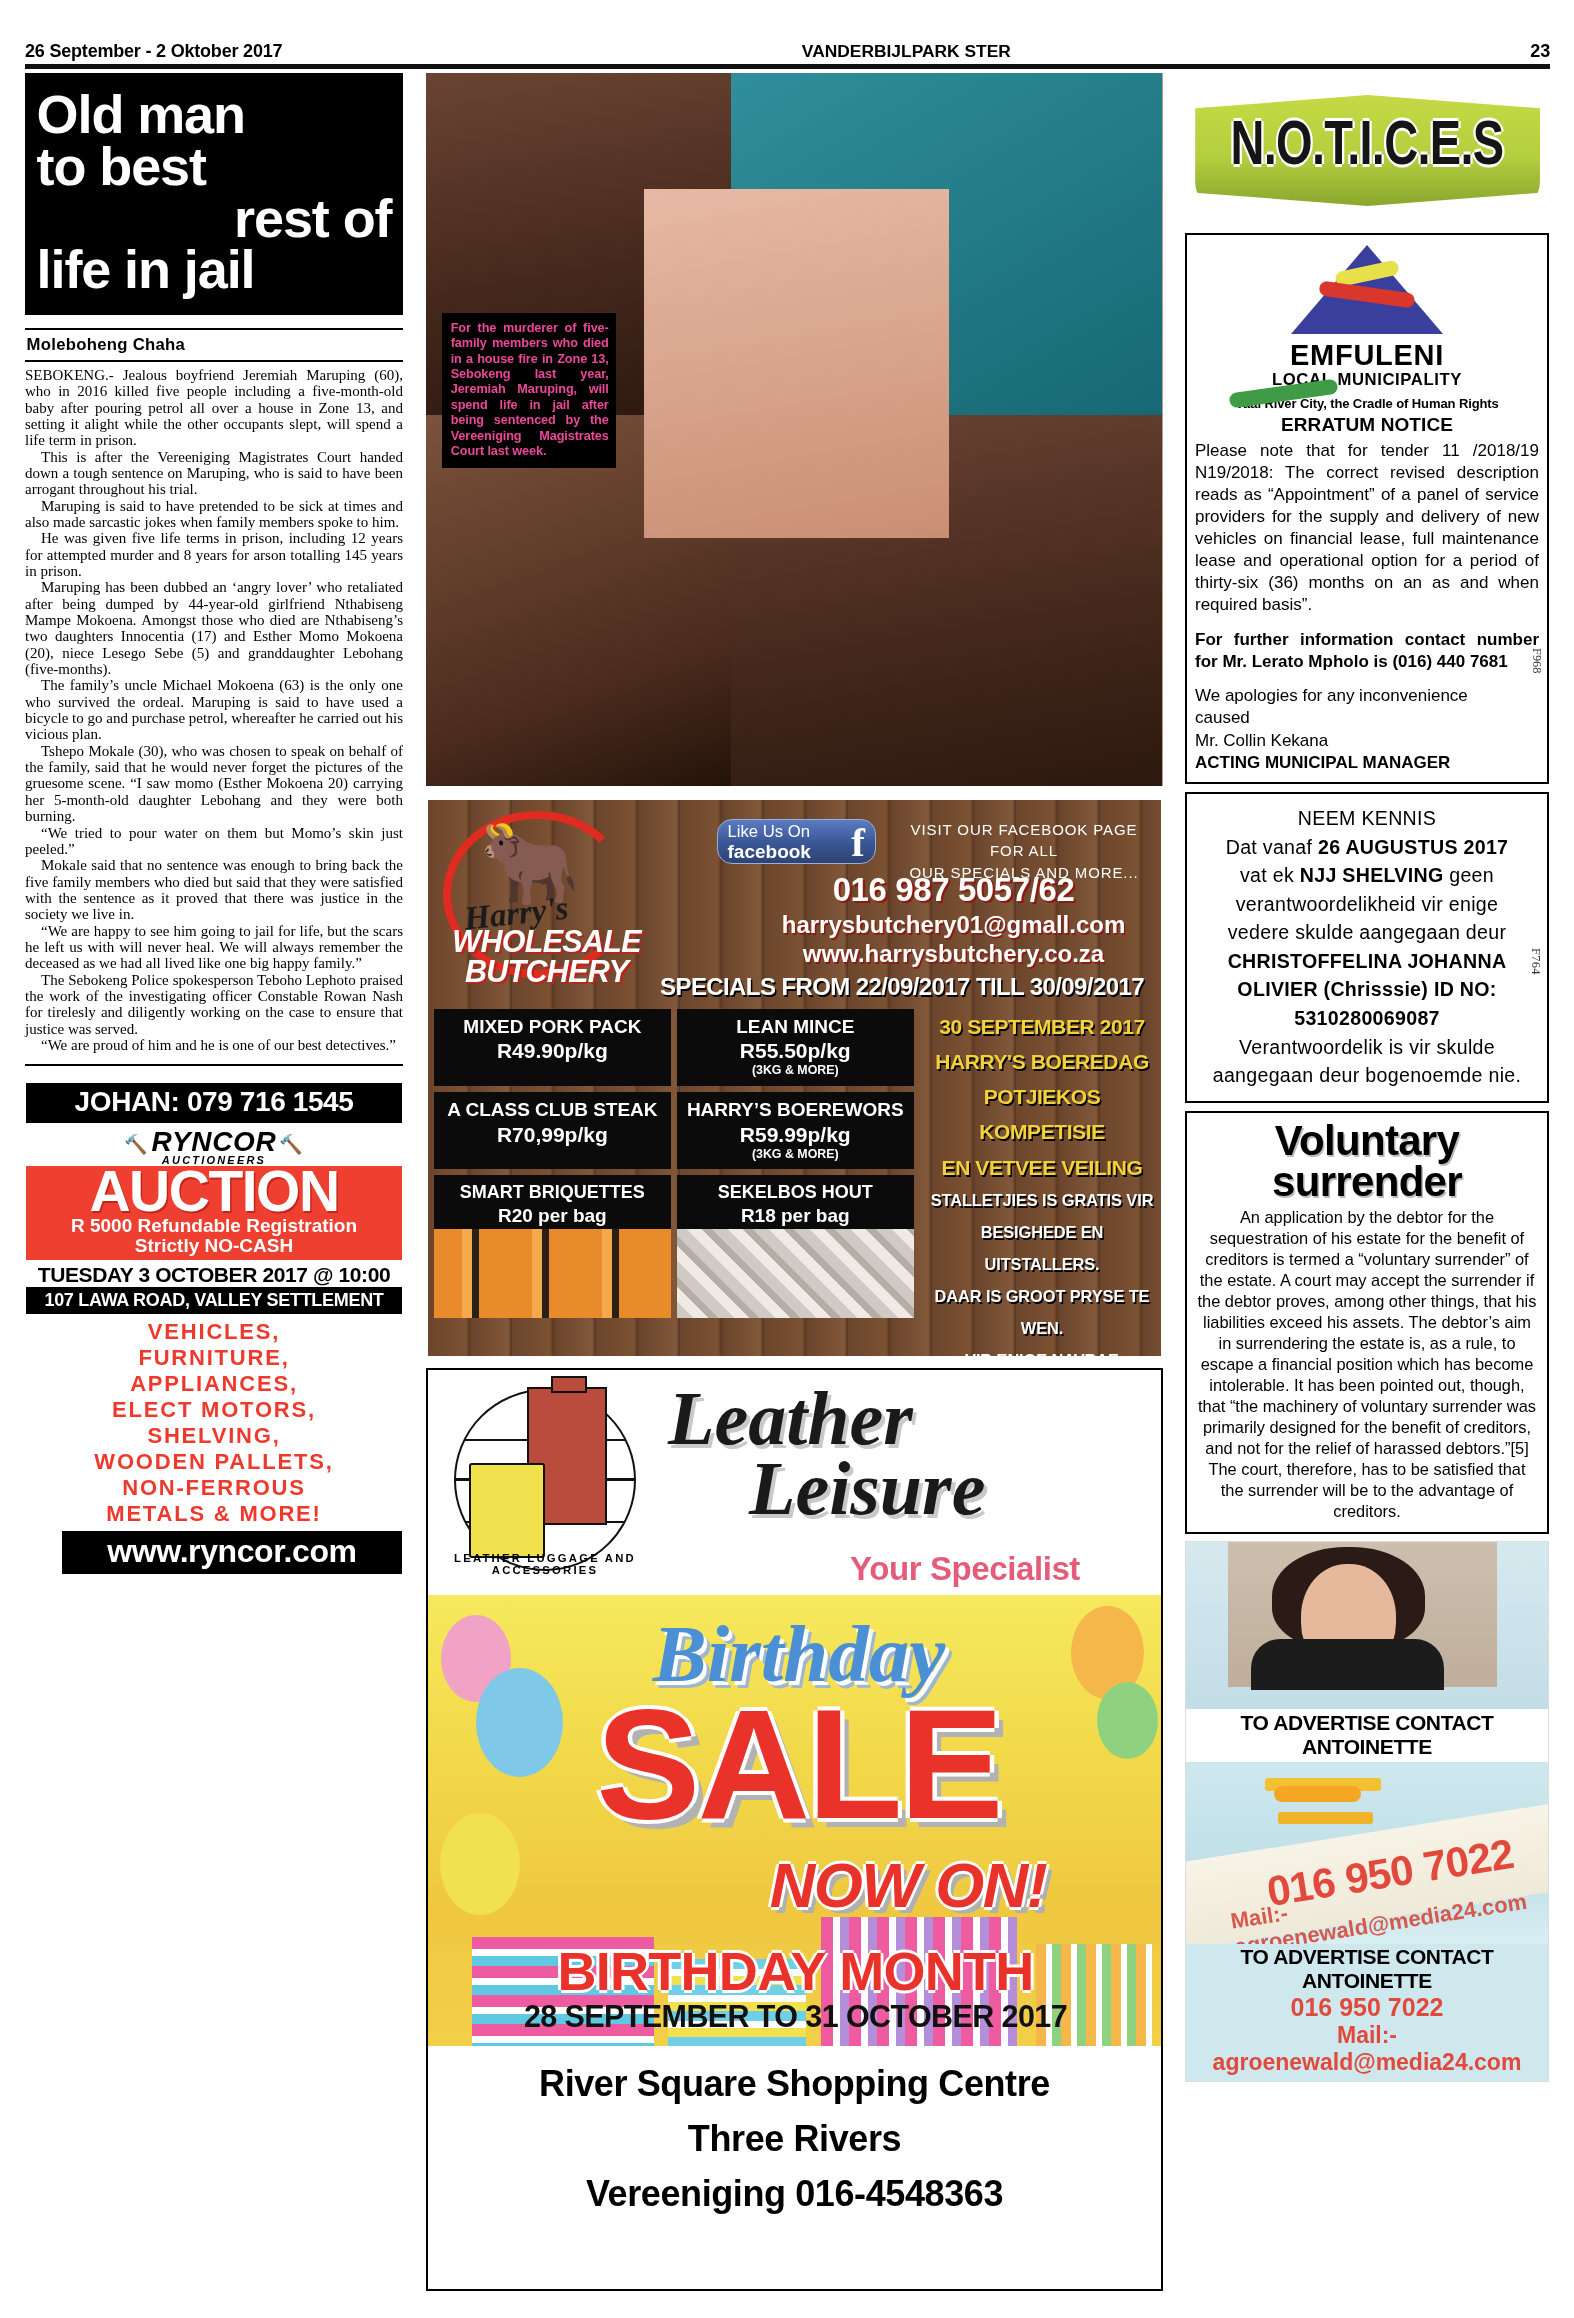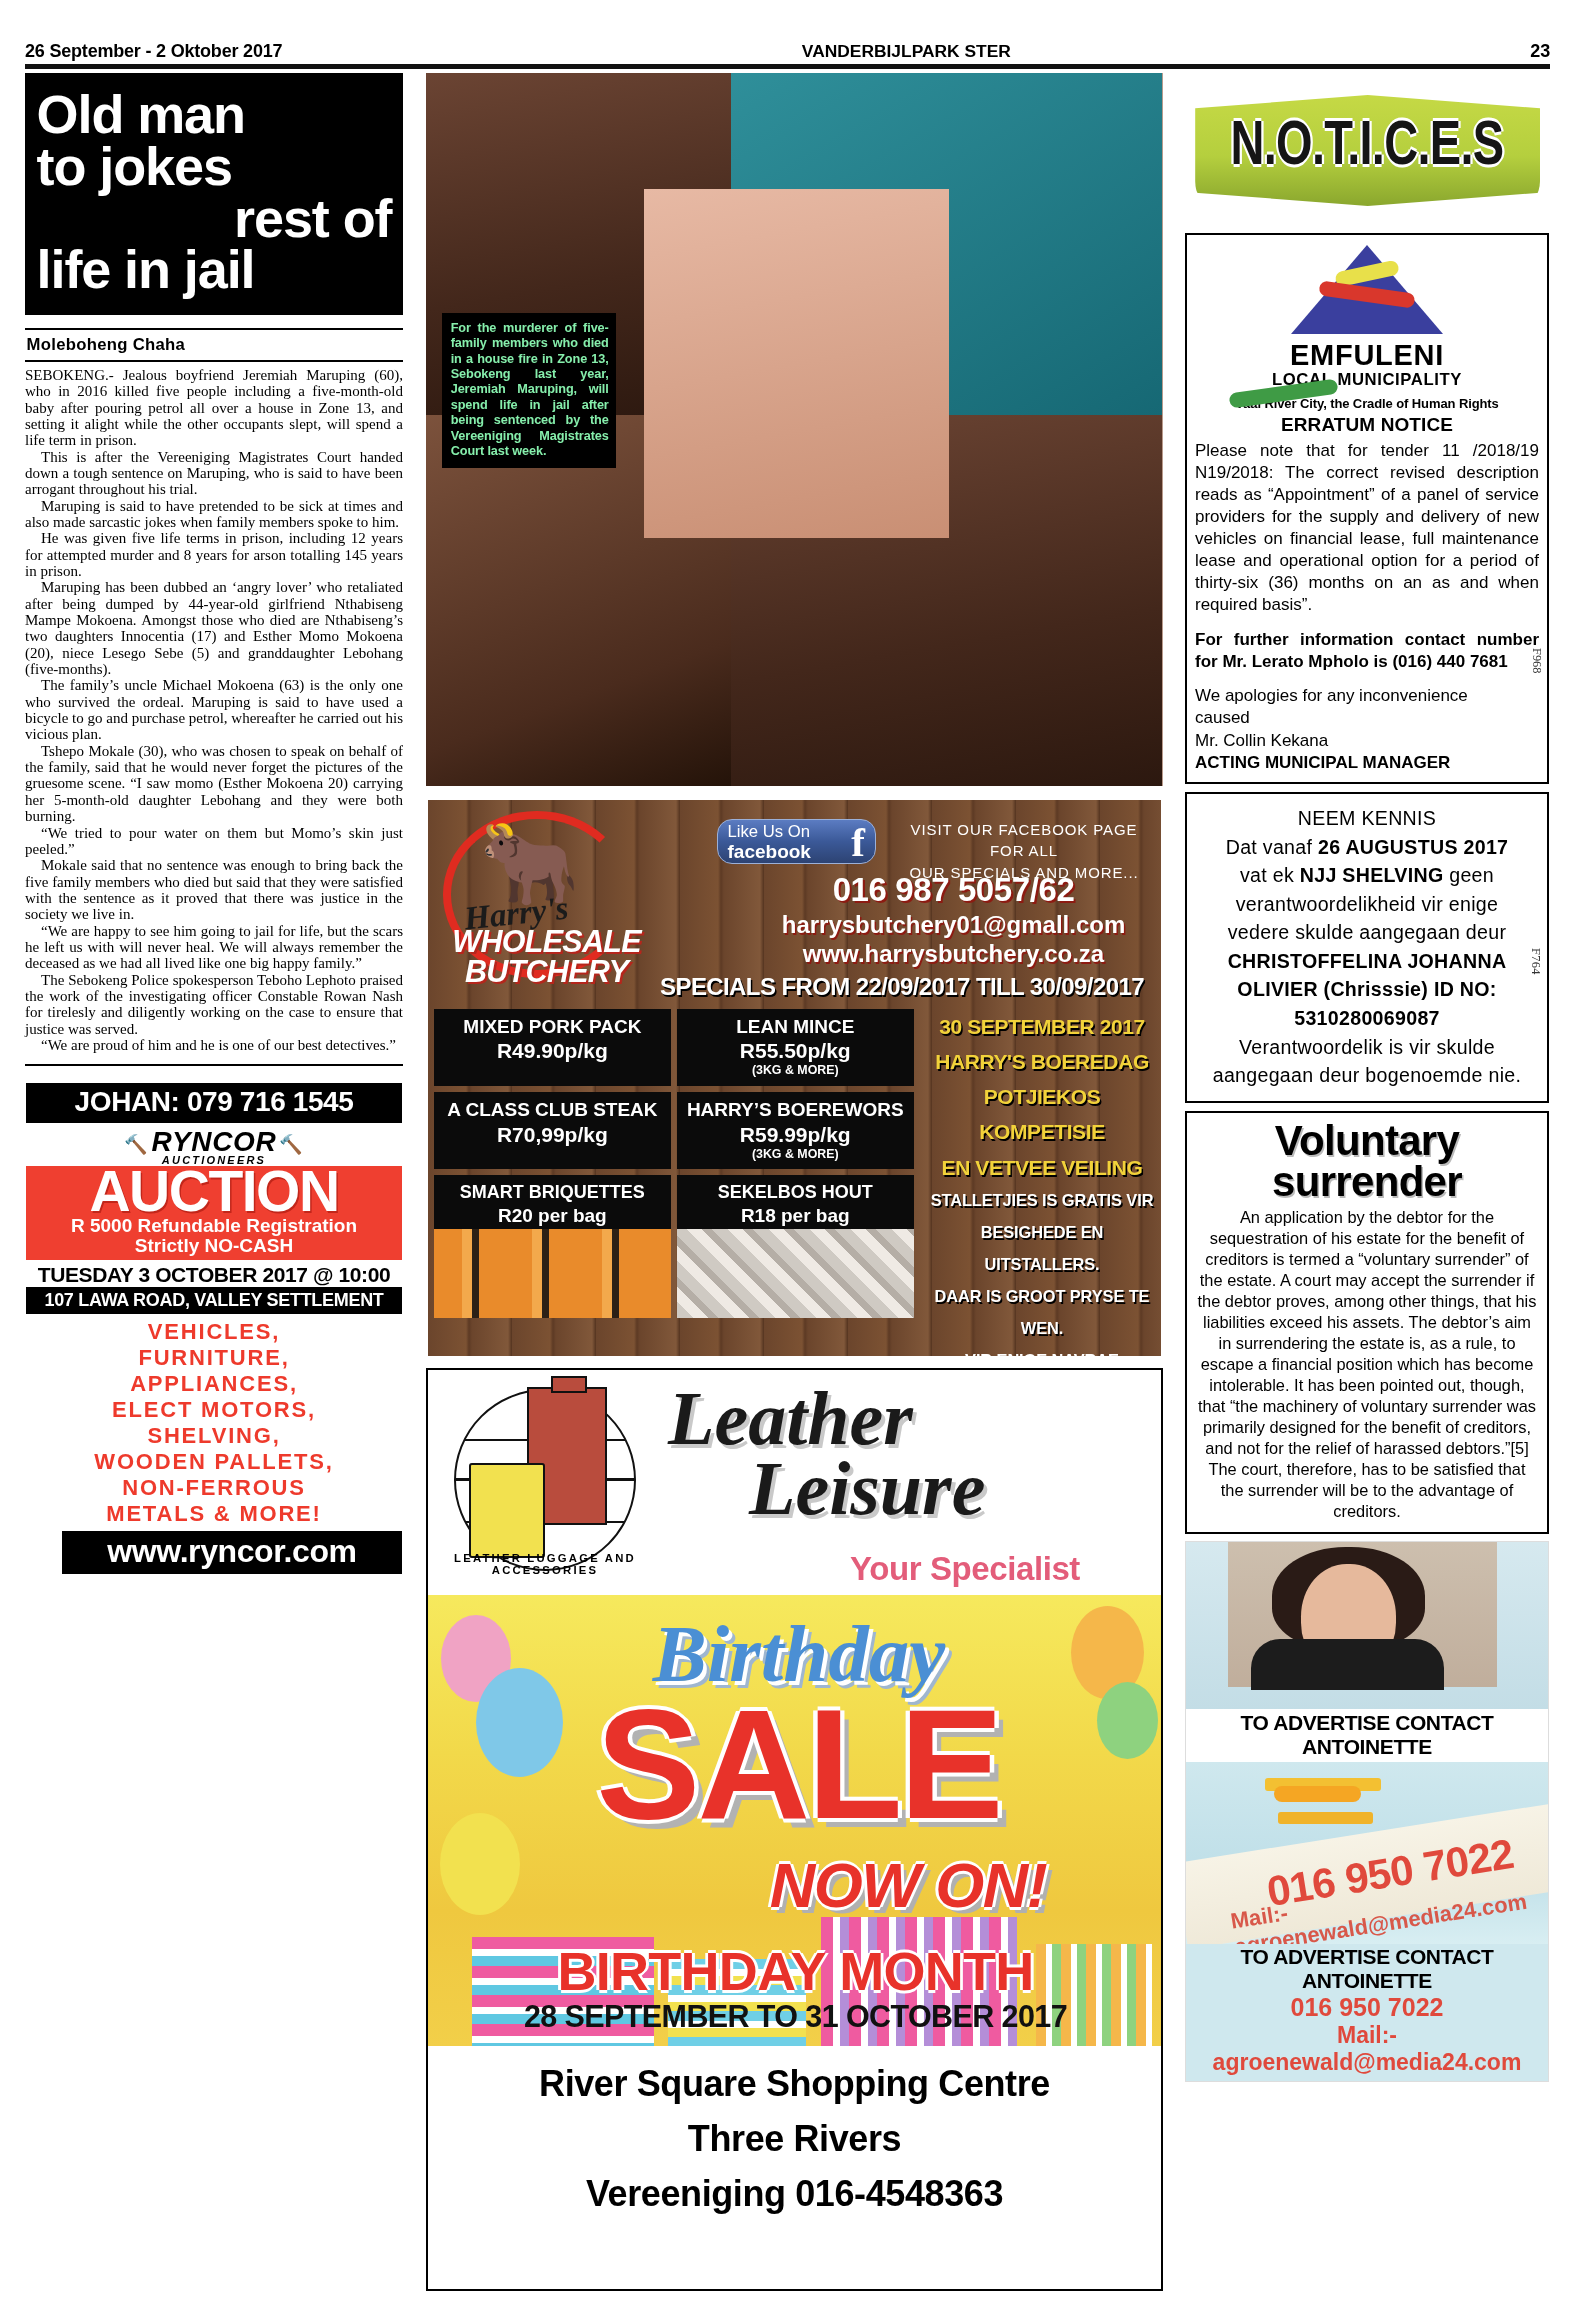--- a/index.html
+++ b/index.html
@@ -112,21 +112,21 @@
   .p2 { left:305px; top:0;  width: 431px; height: 342px; }
   .p3 { left:0;   top:342px; width: 305px; height: 371px; }
   .p4 { left:305px; top:342px; width: 431px; height: 371px; }
   .p5 { left:218px; top:116px; width: 305px; height: 349px; z-index: 3;}
   .skin { background: linear-gradient(170deg,#6b4433 0%,#43271b 60%,#2c180f 100%); }
   .skin2 { background: linear-gradient(160deg,#7c523c 0%,#4a2b1d 70%,#241309 100%); }
   .teal { background: linear-gradient(150deg,#2f8f9a 0%,#166874 100%); }
   .pinkbaby { background: linear-gradient(170deg,#e7b9a4 0%,#c98f74 100%); }
   .caption-box {
     position: absolute; left: 16px; top: 240px; width: 174px;
-    background: #000; color: #86efac; z-index: 9;
+    background: #000; color: #ec4899; z-index: 9;
     font-family: "Liberation Sans", sans-serif; font-weight: bold;
     font-size: 12.7px; line-height: 1.21; padding: 8px 7.3px 8.7px 8.7px;
     text-align: justify; letter-spacing: -0.1px;
   }
 
   
   .harrys {
     margin-top: 11.6px; width: 737px; height: 560px; position: relative;
     border: 2.2px solid #fff; overflow: hidden;
     background:
@@ -465,21 +465,21 @@
   <span>26 September - 2 Oktober 2017</span>
   <span class="mid">VANDERBIJLPARK STER</span>
   <span>23</span>
 </div>
 <div class="masthead-rule"></div>
 
 <div class="col-left">
 
   <div class="headline-box">
     <div>Old man</div>
-    <div>to jokes</div>
+    <div>to best</div>
     <div class="hl-r">rest of</div>
     <div>life in jail</div>
   </div>
 
   <div class="byline-rule-top"></div>
   <div class="byline">Moleboheng Chaha</div>
 
   <div class="article">
     <p class="lead">SEBOKENG.- Jealous boyfriend Jeremiah Maruping (60), who in 2016 killed five people including a five-month-old baby after pouring petrol all over a house in Zone 13, and setting it alight while the other occupants slept, will spend a life term in prison.</p>
     <p>This is after the Vereeniging Magistrates Court handed down a tough sentence on Maruping, who is said to have been arrogant throughout his trial.</p>

